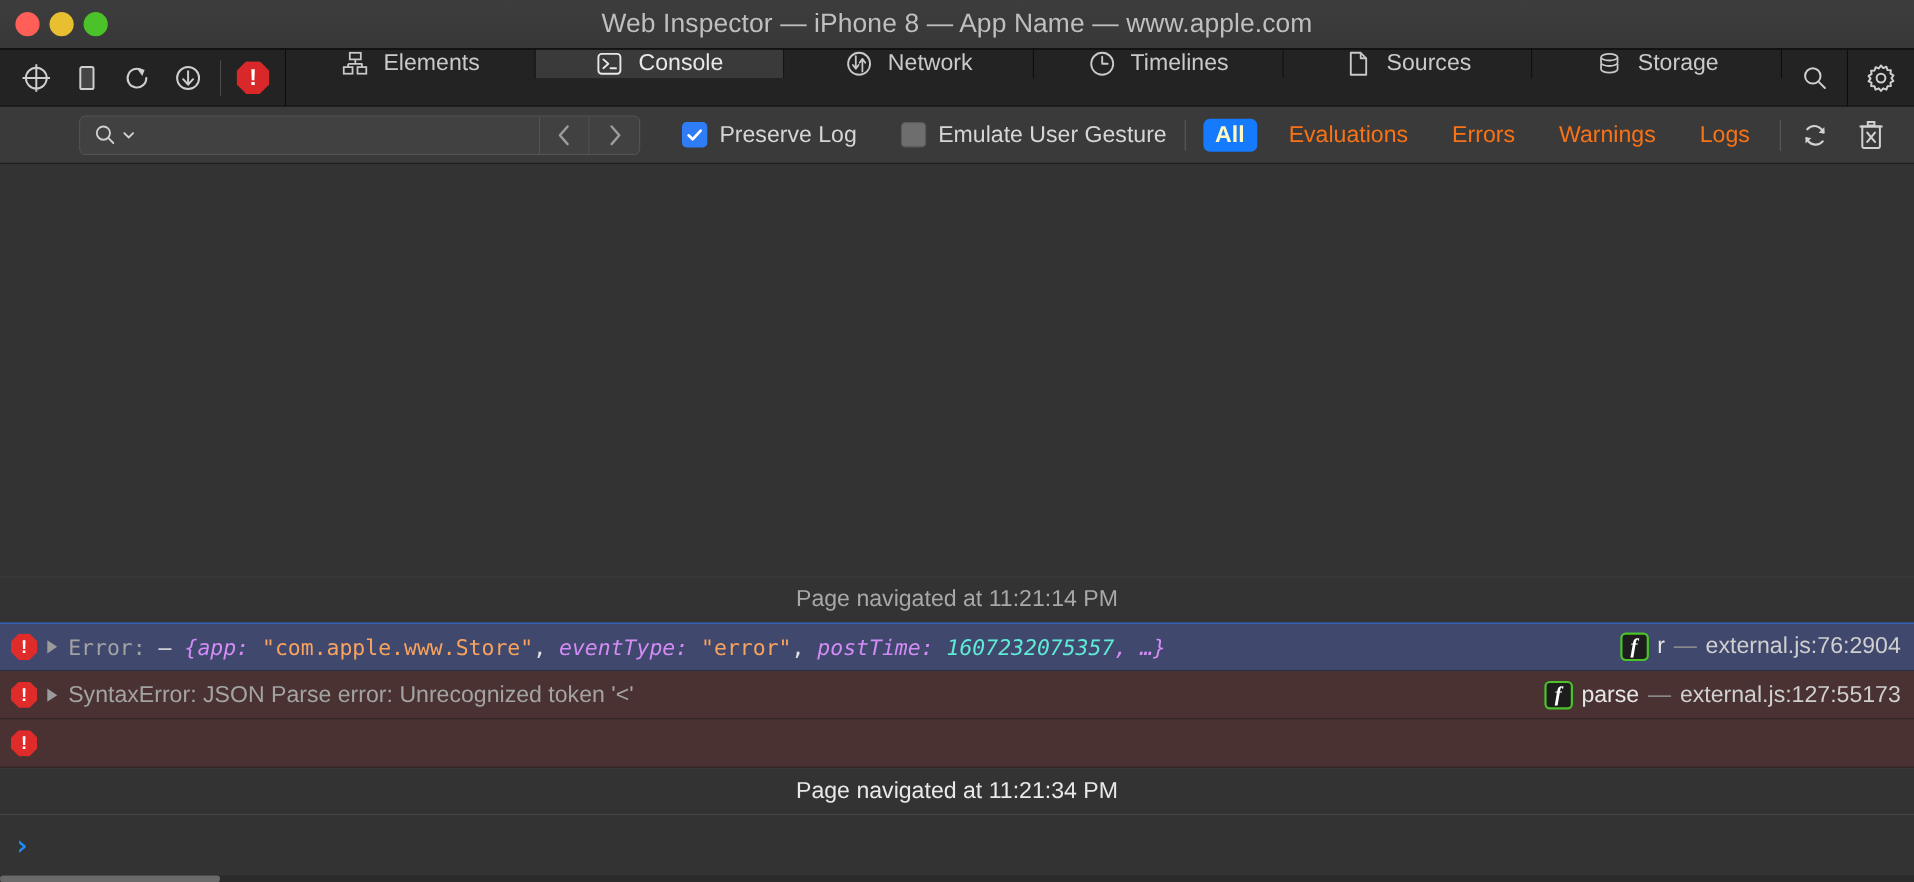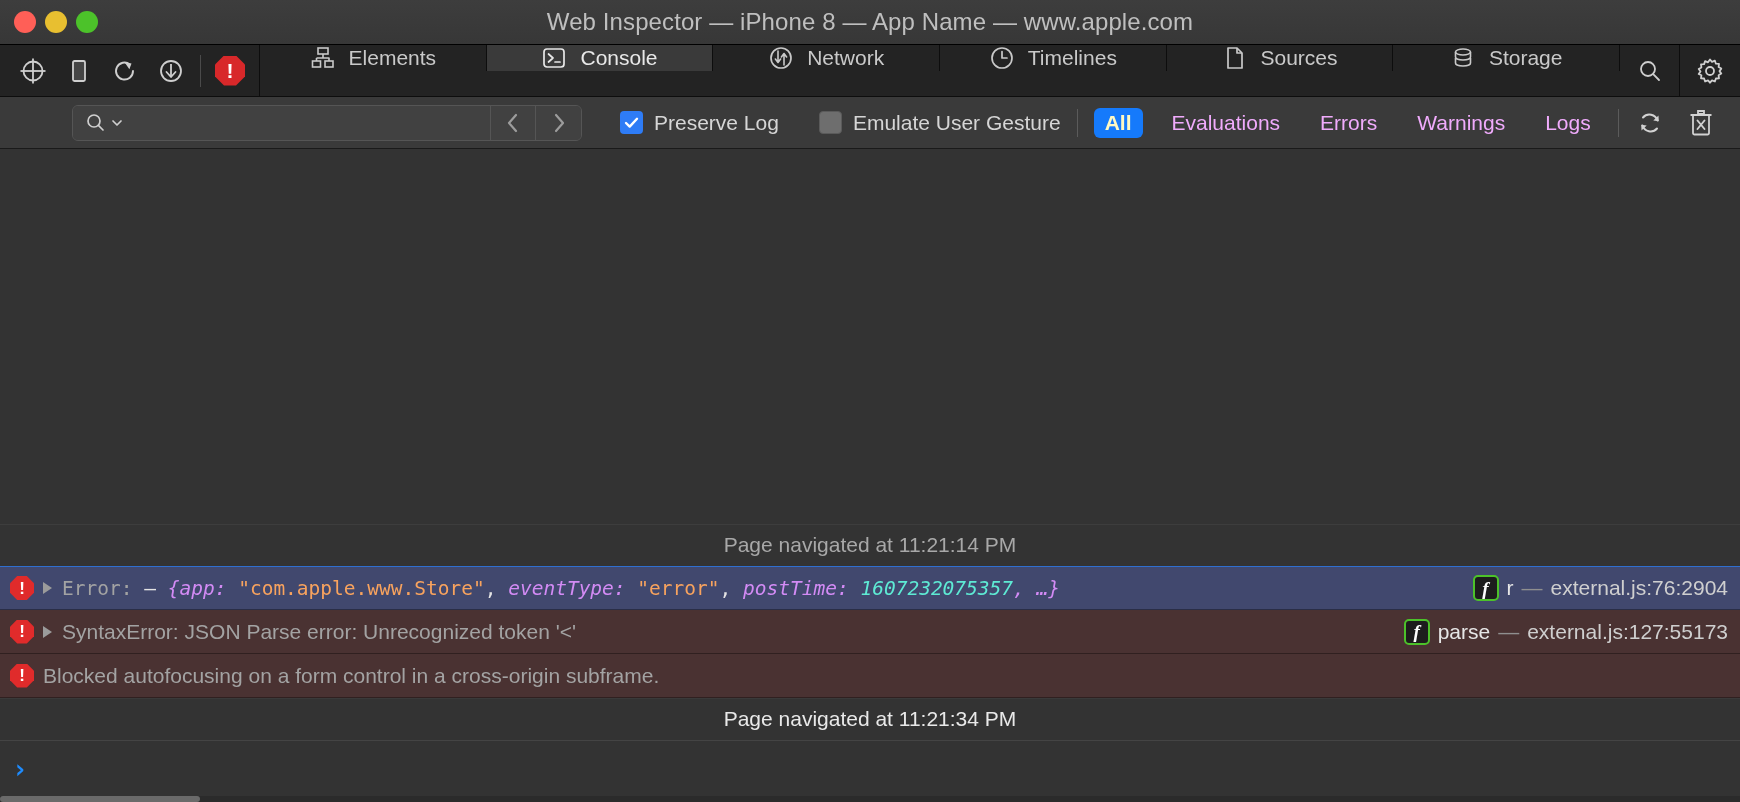--- a/index.html
+++ b/index.html
@@ -103,21 +103,21 @@
   .chk {
     width: 23px; height: 23px; border-radius: 4px;
     display: flex; align-items: center; justify-content: center;
     flex: 0 0 23px;
   }
   .chk.on { background: #2e7cf6; }
   .chk.off { background: #6e6e6e; border: 1px solid #5a5a5a; }
   .chk-label { color: #d6d6d6; font-size: 21px; }
   .divider-v { width: 1px; height: 28px; background: #5b5b5b; margin: 0 16px; }
   .scope {
-    color: #f0abfc; font-size: 21px; padding: 3px 11px; border-radius: 6px;
+    color: #f97316; font-size: 21px; padding: 3px 11px; border-radius: 6px;
     cursor: default;
   }
   .scope.sel { background: #157afb; color: #fef9c3; font-weight: bold; }
   .bar-icons { display: flex; align-items: center; gap: 22px; }
 
   
   .console { flex: 1 1 auto; display: flex; flex-direction: column; background: #333333; overflow: hidden; }
   .filler { flex: 1 1 auto; background: #333333; }
   .nav-divider {
     text-align: center; color: #a8a8a8; font-size: 21px;
@@ -397,21 +397,20 @@
       <span class="src">
         <span class="fbadge">f</span>
         <span class="srcname">parse</span>
         <span class="srcdash">—</span>
         <span class="srcfile">external.js:127:55173</span>
       </span>
     </div>
 
     <div class="msg error">
       <span class="oct">!</span>
-      <span class="msgtext c-err">Blocked autofocusing on a form control in a cross-origin subframe.</span>
     </div>
 
     <div class="nav-divider bright">Page navigated at 11:21:34 PM</div>
 
     <div class="prompt">
       <span class="caret">›</span>
       <input class="prompt-input" type="text" value="" style="">
     </div>
   </div>
 

